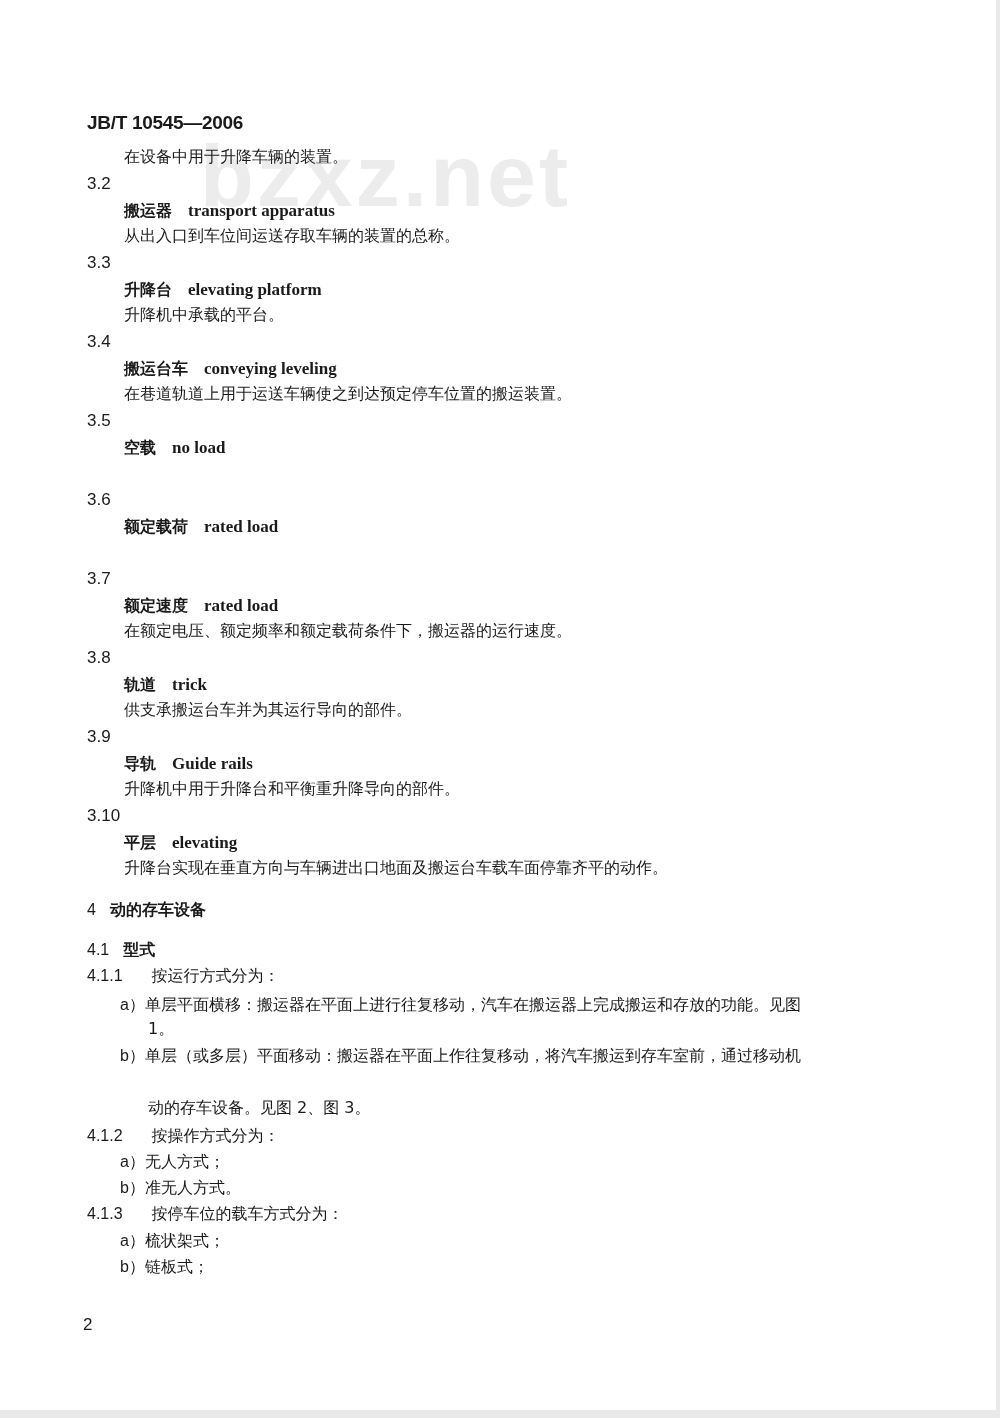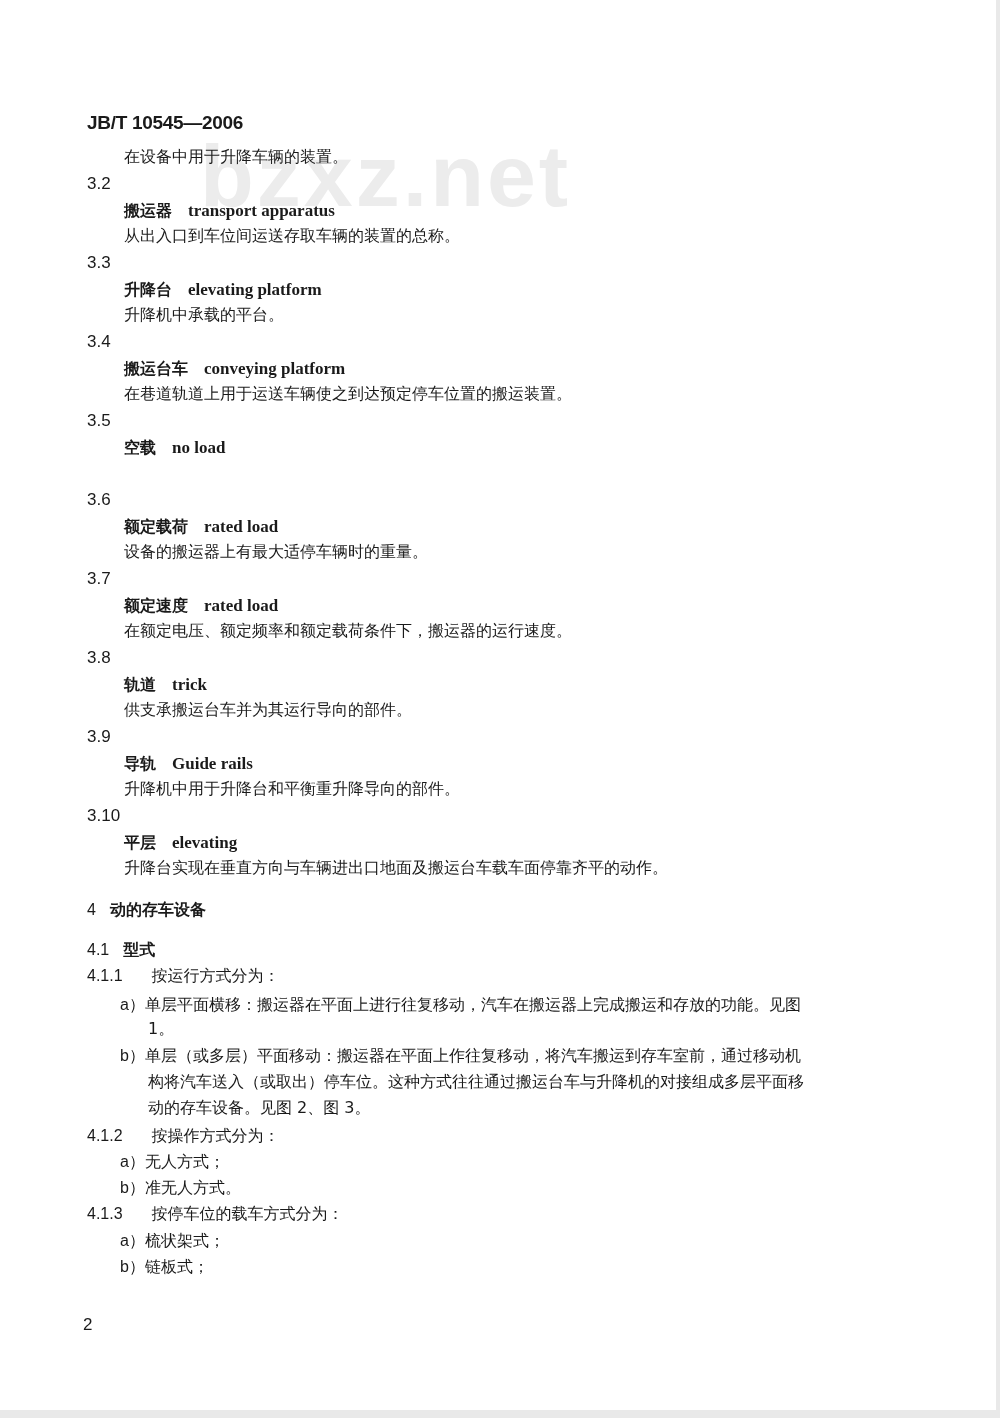--- a/index.html
+++ b/index.html
@@ -46,29 +46,28 @@
 
   <div class="abs num" style="top:174px">3.2</div>
   <div class="abs term" style="top:201px"><span>搬运器</span><span class="en">transport apparatus</span></div>
   <div class="abs def" style="top:226px">从出入口到车位间运送存取车辆的装置的总称。</div>
 
   <div class="abs num" style="top:253px">3.3</div>
   <div class="abs term" style="top:280px"><span>升降台</span><span class="en">elevating platform</span></div>
   <div class="abs def" style="top:305px">升降机中承载的平台。</div>
 
   <div class="abs num" style="top:332px">3.4</div>
-  <div class="abs term" style="top:359px"><span>搬运台车</span><span class="en">conveying platform</span></div>
+  <div class="abs term" style="top:359px"><span>搬运台车</span><span class="en">conveying leveling</span></div>
   <div class="abs def" style="top:384px">在巷道轨道上用于运送车辆使之到达预定停车位置的搬运装置。</div>
 
   <div class="abs num" style="top:411px">3.5</div>
   <div class="abs term" style="top:438px"><span>空载</span><span class="en">no load</span></div>
 
   <div class="abs num" style="top:490px">3.6</div>
   <div class="abs term" style="top:517px"><span>额定载荷</span><span class="en">rated load</span></div>
-  <div class="abs def" style="top:542px">设备的搬运器上有最大适停车辆时的重量。</div>
 
   <div class="abs num" style="top:569px">3.7</div>
   <div class="abs term" style="top:596px"><span>额定速度</span><span class="en">rated load</span></div>
   <div class="abs def" style="top:621px">在额定电压、额定频率和额定载荷条件下，搬运器的运行速度。</div>
 
   <div class="abs num" style="top:648px">3.8</div>
   <div class="abs term" style="top:675px"><span>轨道</span><span class="en">trick</span></div>
   <div class="abs def" style="top:700px">供支承搬运台车并为其运行导向的部件。</div>
 
   <div class="abs num" style="top:727px">3.9</div>
@@ -82,21 +81,20 @@
   <div class="abs sec" style="top:900px"><span class="n">4</span><span>动的存车设备</span></div>
 
   <div class="abs sec" style="top:940px"><span class="n">4.1</span><span>型式</span></div>
 
   <div class="abs sub" style="top:966px"><span class="n">4.1.1</span><span>按运行方式分为：</span></div>
 
   <div class="abs item" style="top:995px"><span class="lbl">a）</span><span>单层平面横移：搬运器在平面上进行往复移动，汽车在搬运器上完成搬运和存放的功能。见图</span></div>
   <div class="abs cont" style="top:1019px">1。</div>
 
   <div class="abs item" style="top:1046px"><span class="lbl">b）</span><span>单层（或多层）平面移动：搬运器在平面上作往复移动，将汽车搬运到存车室前，通过移动机</span></div>
-  <div class="abs cont" style="top:1072px">构将汽车送入（或取出）停车位。这种方式往往通过搬运台车与升降机的对接组成多层平面移</div>
   <div class="abs cont" style="top:1098px">动的存车设备。见图 2、图 3。</div>
 
   <div class="abs sub" style="top:1126px"><span class="n">4.1.2</span><span>按操作方式分为：</span></div>
   <div class="abs item" style="top:1152px"><span class="lbl">a）</span><span>无人方式；</span></div>
   <div class="abs item" style="top:1178px"><span class="lbl">b）</span><span>准无人方式。</span></div>
 
   <div class="abs sub" style="top:1204px"><span class="n">4.1.3</span><span>按停车位的载车方式分为：</span></div>
   <div class="abs item" style="top:1231px"><span class="lbl">a）</span><span>梳状架式；</span></div>
   <div class="abs item" style="top:1257px"><span class="lbl">b）</span><span>链板式；</span></div>
 

